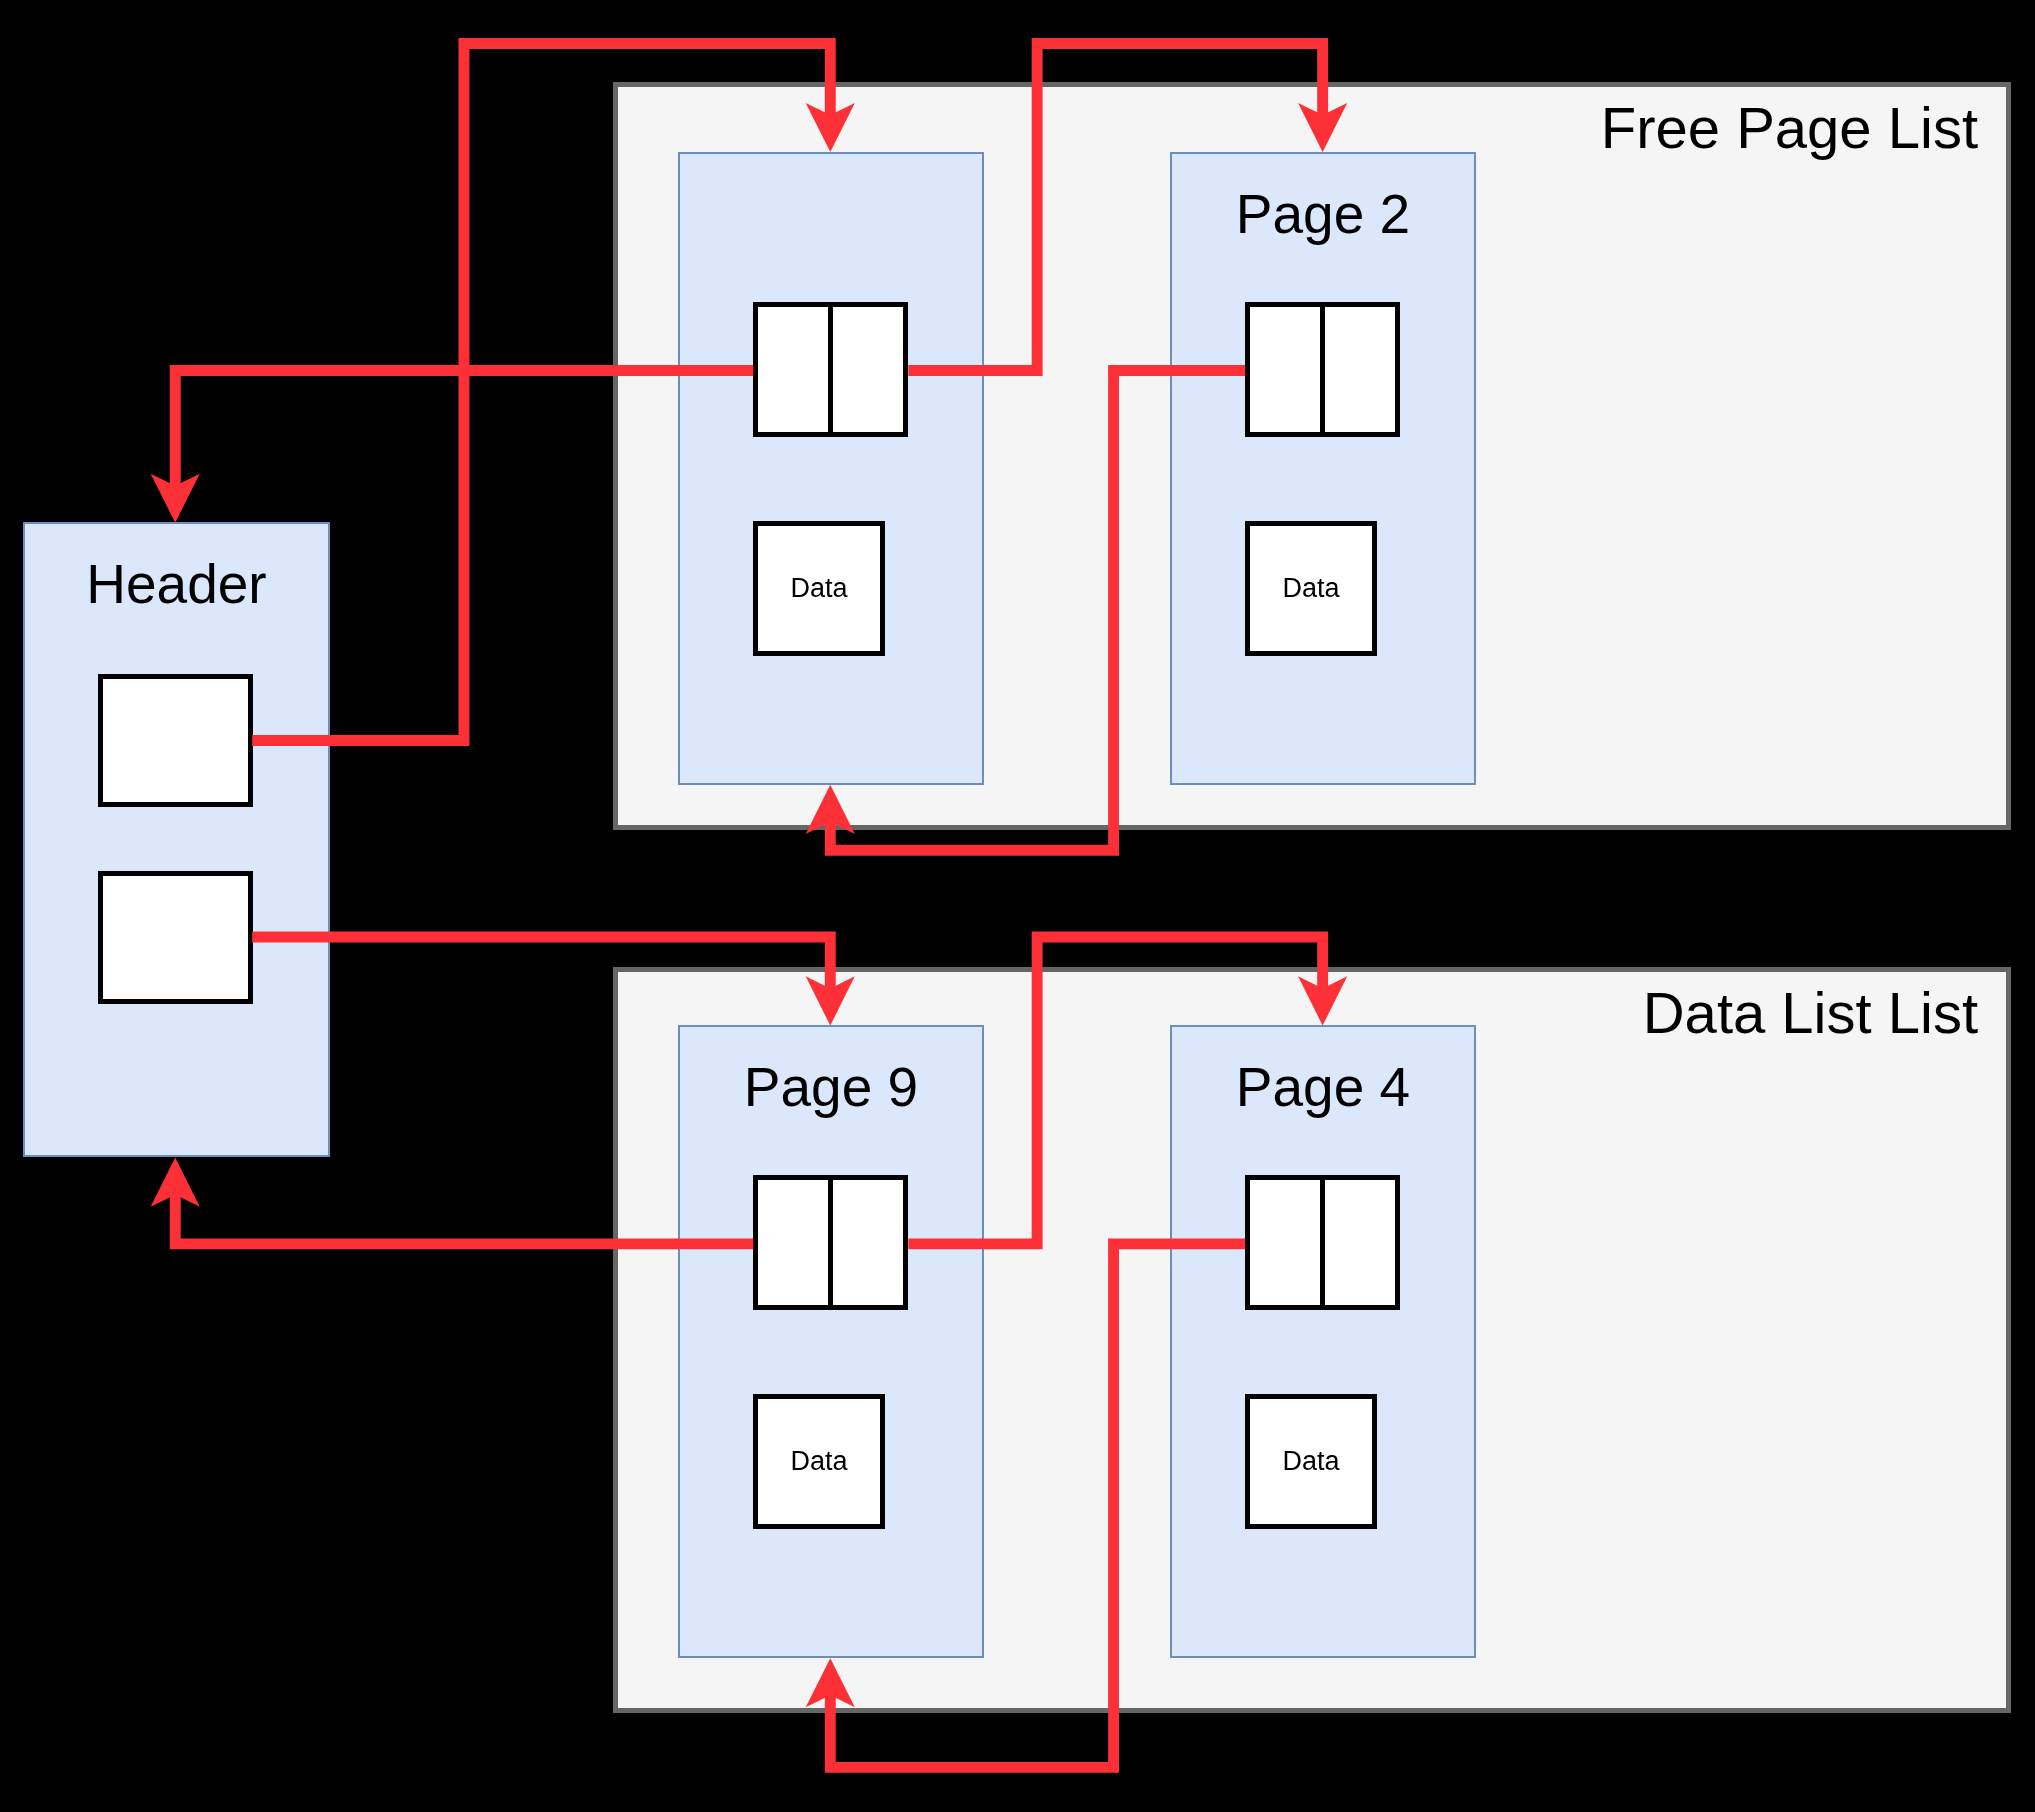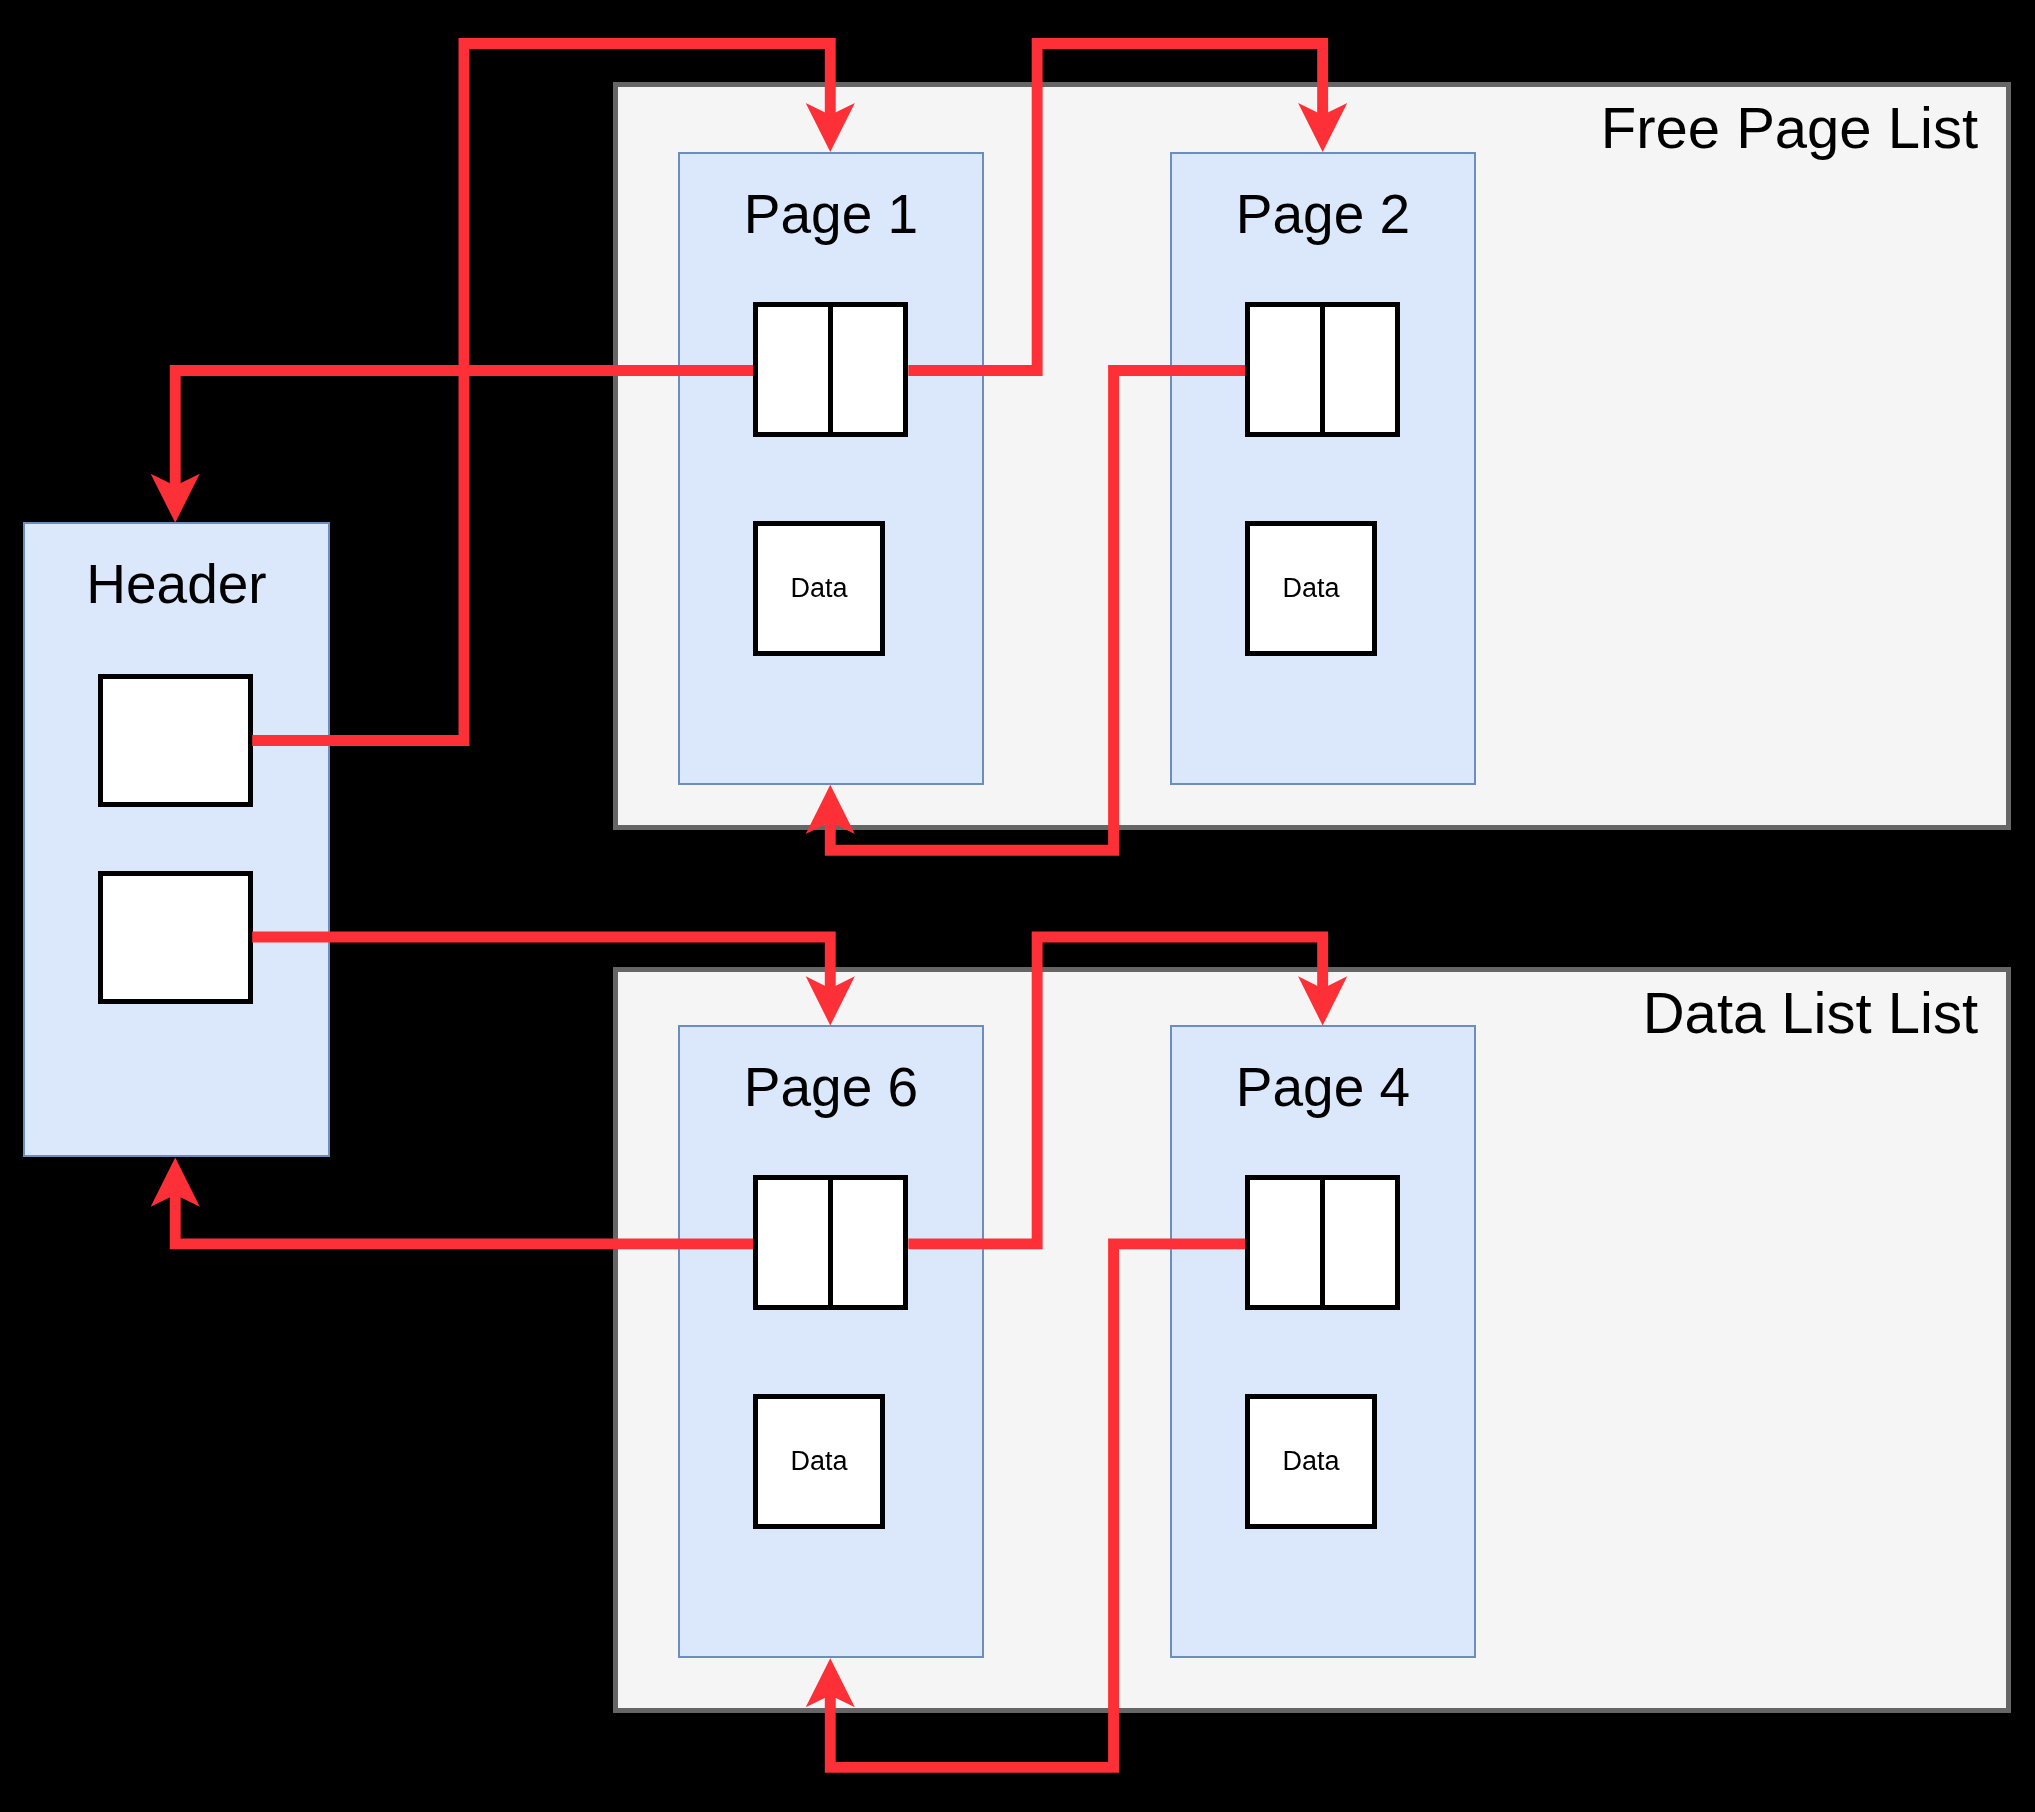--- a/index.html
+++ b/index.html
@@ -119,39 +119,38 @@
     <div class="container-label">Data List List</div>
   </div>
 
   <div id="header-box">
     <div class="box-label">Header</div>
     <div id="header-slot-free" class="header-slot"></div>
     <div id="header-slot-data" class="header-slot"></div>
   </div>
 
   <div id="page1" class="page-box">
-    <div class="box-label">Page 1</div>
     <div class="pointer-box">
       <div class="pointer-cell first"></div>
       <div class="pointer-cell"></div>
     </div>
     <div class="data-box">Data</div>
   </div>
 
   <div id="page2" class="page-box">
     <div class="box-label">Page 2</div>
     <div class="pointer-box">
       <div class="pointer-cell first"></div>
       <div class="pointer-cell"></div>
     </div>
     <div class="data-box">Data</div>
   </div>
 
   <div id="page3" class="page-box">
-    <div class="box-label">Page 6</div>
+    <div class="box-label">Page 9</div>
     <div class="pointer-box">
       <div class="pointer-cell first"></div>
       <div class="pointer-cell"></div>
     </div>
     <div class="data-box">Data</div>
   </div>
 
   <div id="page4" class="page-box">
     <div class="box-label">Page 4</div>
     <div class="pointer-box">

